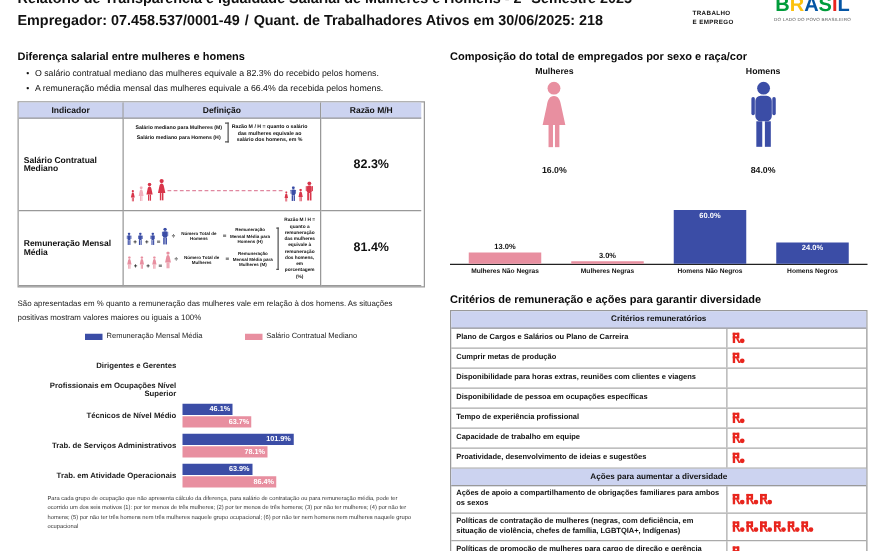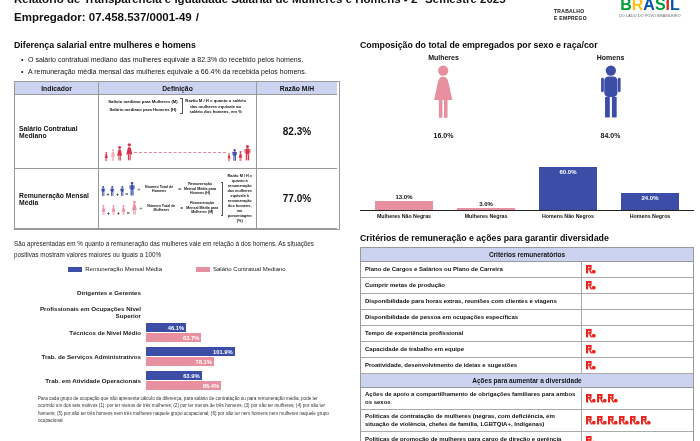--- a/index.html
+++ b/index.html
@@ -91,20 +91,21 @@
   .cri-marks { width:112px; border-left:1px solid #aaa; padding:2px 4px; display:flex; align-items:center; gap:1px; flex-wrap:wrap; }
 </style>
 </head>
 <body>
 
 <div id="header">
   <div class="h-title">Relatório de Transparência e Igualdade Salarial de Mulheres e Homens - 2° Semestre 2025</div>
   <div class="h-emp">
     <span>Empregador: 07.458.537/0001-49</span>
     <span>/</span>
+    <span>Quant. de Trabalhadores Ativos em 30/06/2025: 218</span>
   </div>
   <div class="h-right">
     <div class="ministry">
       <div>TRABALHO</div>
       <div>E EMPREGO</div>
     </div>
     <div class="govlogo">
       <div class="brasil" id="brasil-wordmark"><span style="color: rgb(0, 156, 59);">B</span><span style="color: rgb(252, 193, 14);">R</span><span style="color: rgb(4, 85, 164);">A</span><span style="color: rgb(0, 156, 59);">S</span><span style="color: rgb(232, 37, 29);">I</span><span style="color: rgb(4, 85, 164);">L</span></div>
       <div class="tagline">DO LADO DO POVO BRASILEIRO</div>
     </div>
@@ -305,21 +306,21 @@
                 <span class="eq-op">÷</span>
                 <span class="eq-txt">Número Total de Mulheres</span>
                 <span class="eq-op">=</span>
                 <span class="eq-txt">Remuneração Mensal Média para Mulheres (M)</span>
               </div>
             </div>
           <div class="bracket2"></div>
           <div class="def-note2">Razão M / H = quanto a remuneração das mulheres equivale à remuneração dos homens, em porcentagem (%)</div>
         </div>
       </div>
-      <div class="sal-cell sal-ratio r2">77.0%</div>
+      <div class="sal-cell sal-ratio r2">81.4%</div>
     </div>
   </section>
 
   <section id="occ-section">
     <div class="occ-sub">São apresentadas em % quanto a remuneração das mulheres vale em relação à dos homens. As situações positivas mostram valores maiores ou iguais a 100%</div>
     <div class="occ-legend" id="occ-legend">
         <div class="lg-item">
           <span class="lg-sw" style="background: rgb(59, 77, 166);"></span>
           <span class="lg-tx">Remuneração Mensal Média</span>
         </div>

